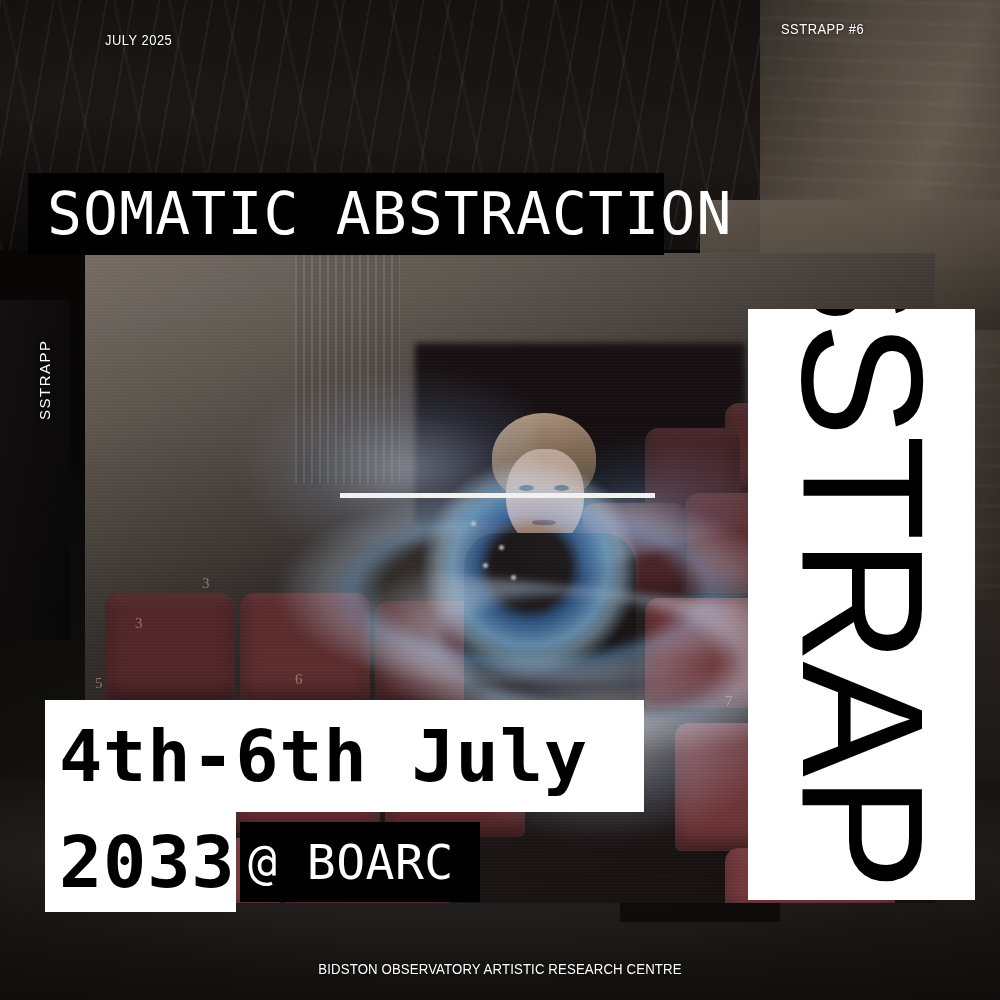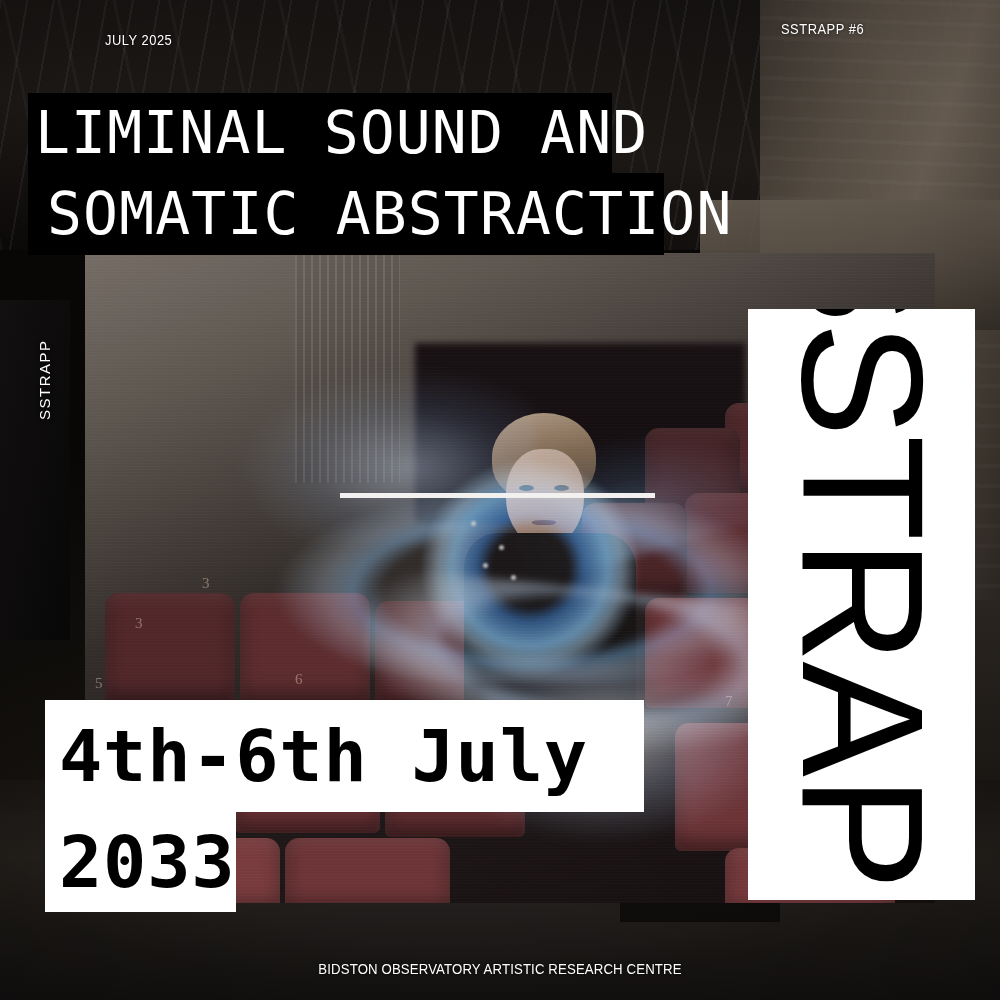--- a/index.html
+++ b/index.html
@@ -394,27 +394,27 @@
     <div class="photo-scan"></div>
   </div>
 
   <div class="vignette"></div>
 
   <div class="white-rule"></div>
 
   <div class="meta-top" id="meta-july">JULY 2025</div>
   <div class="meta-top" id="meta-issue">SSTRAPP #6</div>
 
-  <div class="title-line" id="title-line-1">LIMINAL SOUND AND</div>
   <div class="title-line" id="title-line-2">SOMATIC ABSTRACTION</div>
 
   <div id="side-sstrapp">SSTRAPP</div>
 
   <div id="sstrapp-panel">
     <div id="sstrapp-panel-text">SSTRAPP</div>
   </div>
 
   <div class="date-box" id="date-row-1">4th-6th  July</div>
   <div class="date-box" id="date-row-2">2033</div>
+  <div id="venue-box">@ BOARC</div>
 
   <div id="footer-caption">BIDSTON OBSERVATORY ARTISTIC RESEARCH CENTRE</div>
 
 </div>
 
 </body></html>

